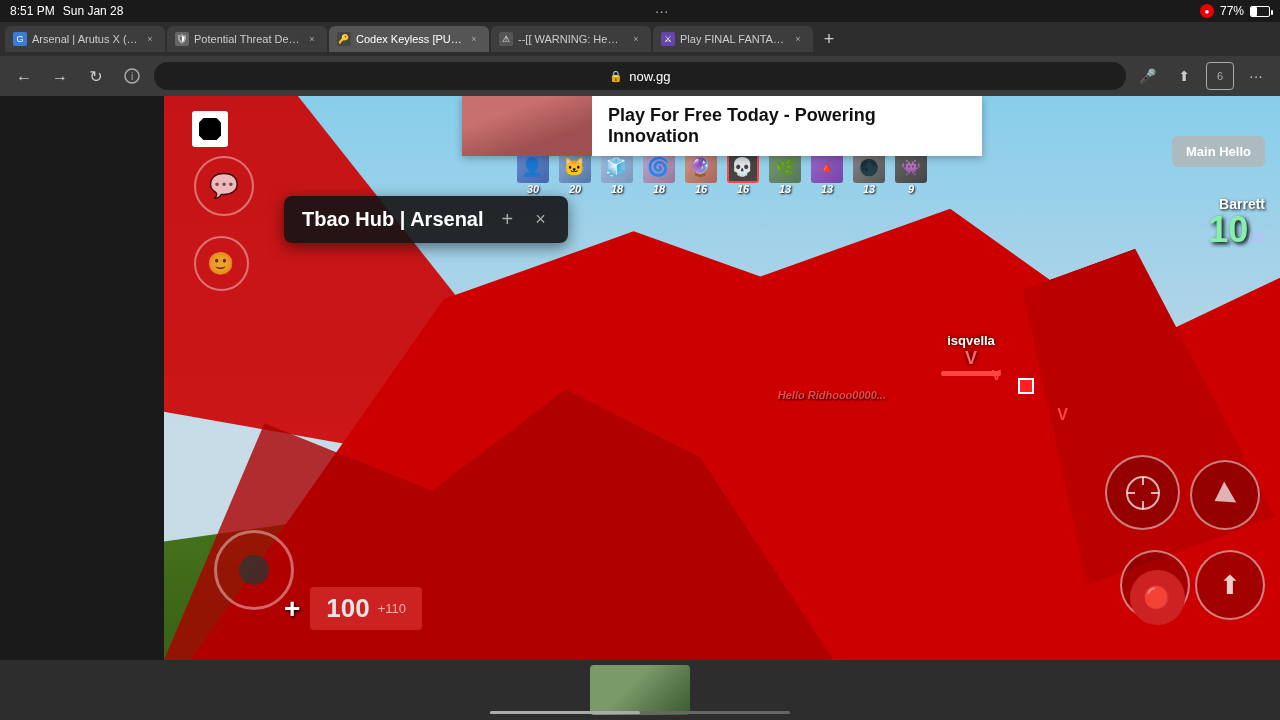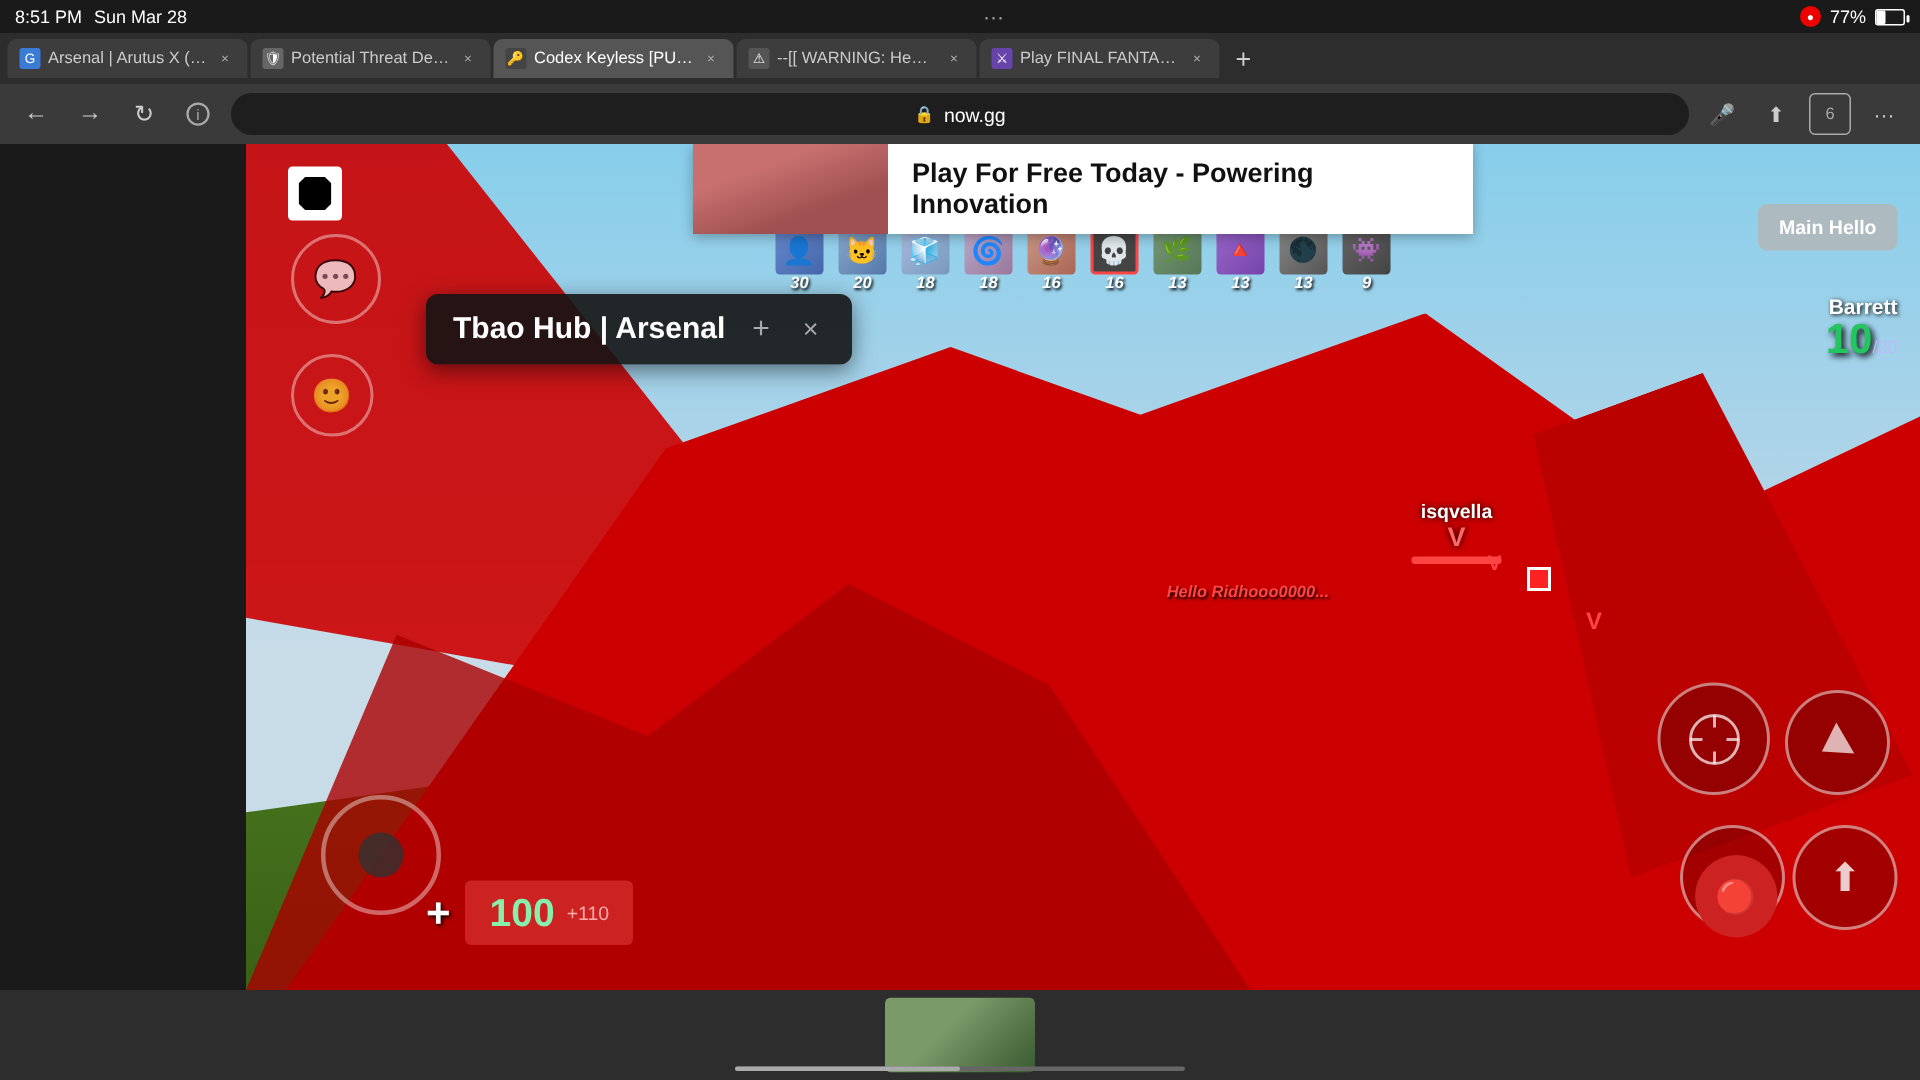--- a/index.html
+++ b/index.html
@@ -320,22 +320,22 @@
       text-align: right;
       z-index: 15;
     }
     .weapon-name {
       color: #fff;
       font-size: 14px;
       font-weight: bold;
       text-shadow: 1px 1px 3px #000;
     }
     .weapon-ammo {
-      color: #22c55e;
-      font-size: 28px;
+      color: #86efac;
+      font-size: 36px;
       font-weight: bold;
       text-shadow: 2px 2px 4px #000;
       line-height: 1;
       text-align: right;
     }
     .weapon-ammo-max {
       font-size: 12px;
       color: #c4b5fd;
     }
 
@@ -436,21 +436,21 @@
     }
     .health-bar-container {
       background: #cc2222;
       border-radius: 4px;
       padding: 6px 16px;
       display: flex;
       align-items: center;
       gap: 8px;
     }
     .health-value {
-      color: #86efac;
+      color: #e5e5e5;
       font-size: 26px;
       font-weight: bold;
     }
     .health-bonus {
       color: #ffaaaa;
       font-size: 13px;
     }
 
     
     #joystick-left {
@@ -627,21 +627,21 @@
       color: rgba(255,255,255,0.8);
       font-size: 26px;
     }
   </style>
 </head>
 <body>
 
 <div id="status-bar">
   <div class="status-left">
     <span>8:51 PM</span>
-    <span>Sun Mar 28</span>
+    <span>Sun Jan 28</span>
   </div>
   <div class="tab-dots">···</div>
   <div class="status-right">
     <div class="record-dot">●</div>
     <span>77%</span>
     <div class="battery-icon">
       <div class="battery-fill"></div>
     </div>
   </div>
 </div>

